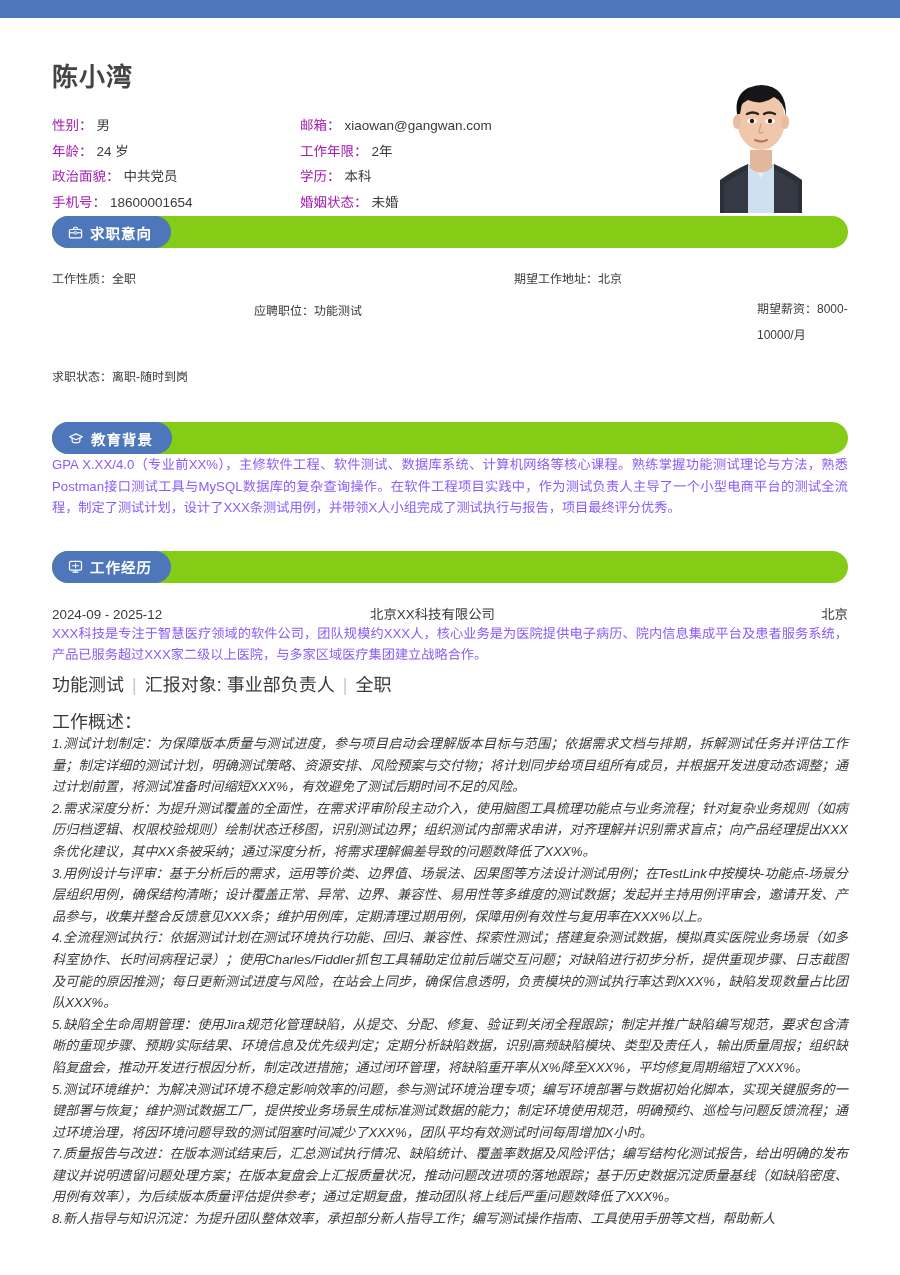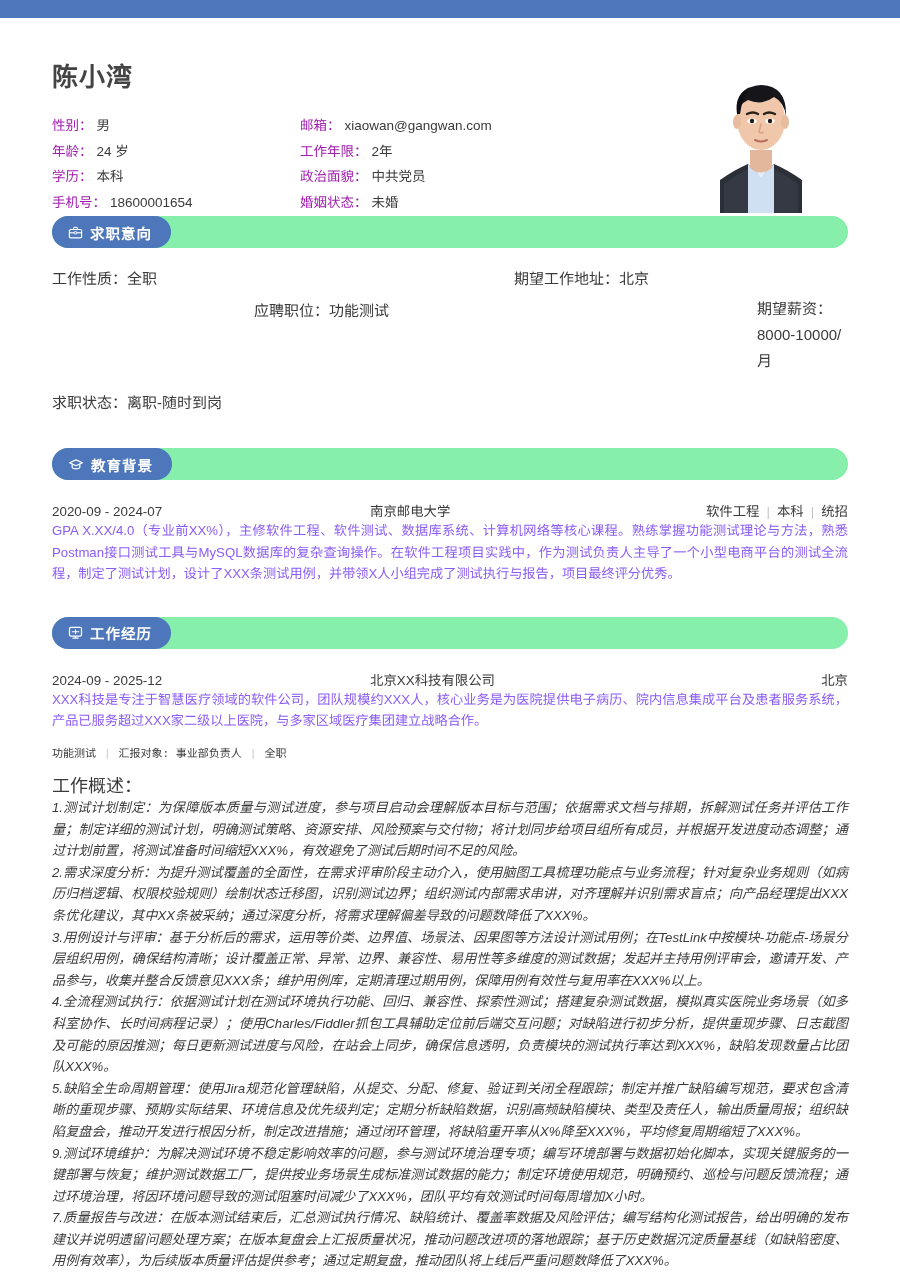--- a/index.html
+++ b/index.html
@@ -36,21 +36,21 @@
   
   .photo-wrap {
     position:absolute; right:26px; top:40px;
     width:122px; height:155px; background:#fff; overflow:hidden;
   }
   .photo-wrap svg { display:block; width:122px; height:155px; }
 
   
   .section-bar {
     position:relative; height:32px; margin-top:6px;
-    background:#86efac; border-radius:16px;
+    background:#84cc16; border-radius:16px;
   }
   .section-pill {
     position:absolute; left:0; top:0; height:32px;
     background:#4d77ba; border-radius:16px;
     display:flex; align-items:center; gap:7px;
     padding:0 19px 0 16px; color:#fff;
   }
   .section-pill .sec-icon { display:flex; align-items:center; }
   .section-pill .sec-icon svg { display:block; }
   .section-pill .sec-title {
@@ -58,38 +58,38 @@
   }
 
   
   .para {
     font-size:13.2px; line-height:21.5px; color:#8b5cf6;
     text-align:justify; 
   }
 
   
   .intent { margin-top:18px; }
-  .intent-row { display:flex; font-size:15px; color:#3a3a3a; line-height:26px; }
+  .intent-row { display:flex; font-size:12px; color:#3a3a3a; line-height:26px; }
   .intent-row .f1 { width:202px; }
   .intent-row .f2 { width:260px;margin-top:32px; }
   .intent-row .f3 { width:243px; }
   .intent-row .f4 { flex:1; text-align:left;margin-top:30px; }
   .intent-row2 { margin-top:16px; }
 
   
   .item-row {
     display:flex; align-items:baseline;
     font-size:13.4px; color:#3a3a3a; margin-top:20px;
   }
   .item-row .date { width:318px; }
   .item-row .org { flex:1; text-align:left; }
   .item-row .meta { text-align:right; white-space:nowrap; }
   .item-row .meta .sep { color:#c4c4c4; margin:0 7px; }
 
-  .tagline { font-size:11px; color:#3a3a3a; margin-top:12px;font-family:Liberation Mono, monospace; }
+  .tagline { font-size:18px; color:#3a3a3a; margin-top:4px; }
   .tagline .sep { color:#c8c8c8; margin:0 8px; }
 
   .block-label { font-size:18px; color:#3a3a3a; margin-top:16px; line-height:21.5px; }
   .duty { font-size:13.2px; line-height:21.6px; color:#3a3a3a; text-align:justify;font-style:italic; }
   .sec-gap { margin-top:32px; }
 </style>
 </head>
 <body>
 
 <div class="page">
@@ -108,24 +108,24 @@
         <div class="info-cell">
           <span class="lbl">邮箱：</span><span class="val">xiaowan@gangwan.com</span>
         </div>
         <div class="info-cell">
           <span class="lbl">年龄：</span><span class="val">24 岁</span>
         </div>
         <div class="info-cell">
           <span class="lbl">工作年限：</span><span class="val">2年</span>
         </div>
         <div class="info-cell">
+          <span class="lbl">政治面貌：</span><span class="val">中共党员</span>
+        </div>
+        <div class="info-cell">
           <span class="lbl">学历：</span><span class="val">本科</span>
-        </div>
-        <div class="info-cell">
-          <span class="lbl">政治面貌：</span><span class="val">中共党员</span>
         </div>
         <div class="info-cell">
           <span class="lbl">手机号：</span><span class="val">18600001654</span>
         </div>
         <div class="info-cell">
           <span class="lbl">婚姻状态：</span><span class="val">未婚</span>
         </div>
       </div>
 
       <div class="photo-wrap">
@@ -205,27 +205,20 @@
         <span class="sec-icon">
           <svg width="16" height="15" viewBox="0 0 17 16" fill="none" xmlns="http://www.w3.org/2000/svg">
             <path d="M8.5 3.1 15.3 6.2 8.5 9.3 1.7 6.2 8.5 3.1Z" stroke="#ffffff" stroke-width="1.3" stroke-linejoin="round"></path>
             <path d="M4.4 7.6v3.1c0 .9 1.9 1.9 4.1 1.9s4.1-1 4.1-1.9V7.6" stroke="#ffffff" stroke-width="1.3" stroke-linecap="round" stroke-linejoin="round"></path>
           </svg>
         </span>
         <span class="sec-title">教育背景</span>
       </div>
     </div>
 
-    <div class="item-row">
-      <div class="date">2020-09 - 2024-07</div>
-      <div class="org">南京邮电大学</div>
-      <div class="meta">
-        <span>软件工程</span><span class="sep">|</span><span>本科</span><span class="sep">|</span><span>统招</span>
-      </div>
-    </div>
 
     <div class="para">GPA X.XX/4.0（专业前XX%），主修软件工程、软件测试、数据库系统、计算机网络等核心课程。熟练掌握功能测试理论与方法，熟悉Postman接口测试工具与MySQL数据库的复杂查询操作。在软件工程项目实践中，作为测试负责人主导了一个小型电商平台的测试全流程，制定了测试计划，设计了XXX条测试用例，并带领X人小组完成了测试执行与报告，项目最终评分优秀。</div>
 
     <div class="section-bar sec-gap">
       <div class="section-pill">
         <span class="sec-icon">
           <svg width="15" height="15" viewBox="0 0 16 16" fill="none" xmlns="http://www.w3.org/2000/svg">
             <rect x="1.6" y="2.6" width="12.8" height="9.2" rx="1.5" stroke="#ffffff" stroke-width="1.3"></rect>
             <path d="M5.3 14h5.4" stroke="#ffffff" stroke-width="1.3" stroke-linecap="round"></path>
             <path d="M8 11.8V14" stroke="#ffffff" stroke-width="1.3"></path>
@@ -249,18 +242,18 @@
       <span>功能测试</span><span class="sep">|</span><span>汇报对象: 事业部负责人</span><span class="sep">|</span><span>全职</span>
     </div>
 
     <div class="block-label">工作概述：</div>
 
     <div class="duty">1.测试计划制定：为保障版本质量与测试进度，参与项目启动会理解版本目标与范围；依据需求文档与排期，拆解测试任务并评估工作量；制定详细的测试计划，明确测试策略、资源安排、风险预案与交付物；将计划同步给项目组所有成员，并根据开发进度动态调整；通过计划前置，将测试准备时间缩短XXX%，有效避免了测试后期时间不足的风险。</div>
     <div class="duty">2.需求深度分析：为提升测试覆盖的全面性，在需求评审阶段主动介入，使用脑图工具梳理功能点与业务流程；针对复杂业务规则（如病历归档逻辑、权限校验规则）绘制状态迁移图，识别测试边界；组织测试内部需求串讲，对齐理解并识别需求盲点；向产品经理提出XXX条优化建议，其中XX条被采纳；通过深度分析，将需求理解偏差导致的问题数降低了XXX%。</div>
     <div class="duty">3.用例设计与评审：基于分析后的需求，运用等价类、边界值、场景法、因果图等方法设计测试用例；在TestLink中按模块-功能点-场景分层组织用例，确保结构清晰；设计覆盖正常、异常、边界、兼容性、易用性等多维度的测试数据；发起并主持用例评审会，邀请开发、产品参与，收集并整合反馈意见XXX条；维护用例库，定期清理过期用例，保障用例有效性与复用率在XXX%以上。</div>
     <div class="duty">4.全流程测试执行：依据测试计划在测试环境执行功能、回归、兼容性、探索性测试；搭建复杂测试数据，模拟真实医院业务场景（如多科室协作、长时间病程记录）；使用Charles/Fiddler抓包工具辅助定位前后端交互问题；对缺陷进行初步分析，提供重现步骤、日志截图及可能的原因推测；每日更新测试进度与风险，在站会上同步，确保信息透明，负责模块的测试执行率达到XXX%，缺陷发现数量占比团队XXX%。</div>
     <div class="duty">5.缺陷全生命周期管理：使用Jira规范化管理缺陷，从提交、分配、修复、验证到关闭全程跟踪；制定并推广缺陷编写规范，要求包含清晰的重现步骤、预期/实际结果、环境信息及优先级判定；定期分析缺陷数据，识别高频缺陷模块、类型及责任人，输出质量周报；组织缺陷复盘会，推动开发进行根因分析，制定改进措施；通过闭环管理，将缺陷重开率从X%降至XXX%，平均修复周期缩短了XXX%。</div>
-    <div class="duty">9.测试环境维护：为解决测试环境不稳定影响效率的问题，参与测试环境治理专项；编写环境部署与数据初始化脚本，实现关键服务的一键部署与恢复；维护测试数据工厂，提供按业务场景生成标准测试数据的能力；制定环境使用规范，明确预约、巡检与问题反馈流程；通过环境治理，将因环境问题导致的测试阻塞时间减少了XXX%，团队平均有效测试时间每周增加X小时。</div>
+    <div class="duty">5.测试环境维护：为解决测试环境不稳定影响效率的问题，参与测试环境治理专项；编写环境部署与数据初始化脚本，实现关键服务的一键部署与恢复；维护测试数据工厂，提供按业务场景生成标准测试数据的能力；制定环境使用规范，明确预约、巡检与问题反馈流程；通过环境治理，将因环境问题导致的测试阻塞时间减少了XXX%，团队平均有效测试时间每周增加X小时。</div>
     <div class="duty">7.质量报告与改进：在版本测试结束后，汇总测试执行情况、缺陷统计、覆盖率数据及风险评估；编写结构化测试报告，给出明确的发布建议并说明遗留问题处理方案；在版本复盘会上汇报质量状况，推动问题改进项的落地跟踪；基于历史数据沉淀质量基线（如缺陷密度、用例有效率），为后续版本质量评估提供参考；通过定期复盘，推动团队将上线后严重问题数降低了XXX%。</div>
     <div class="duty">8.新人指导与知识沉淀：为提升团队整体效率，承担部分新人指导工作；编写测试操作指南、工具使用手册等文档，帮助新人</div>
 
   </div>
 </div>
 
 </body></html>

